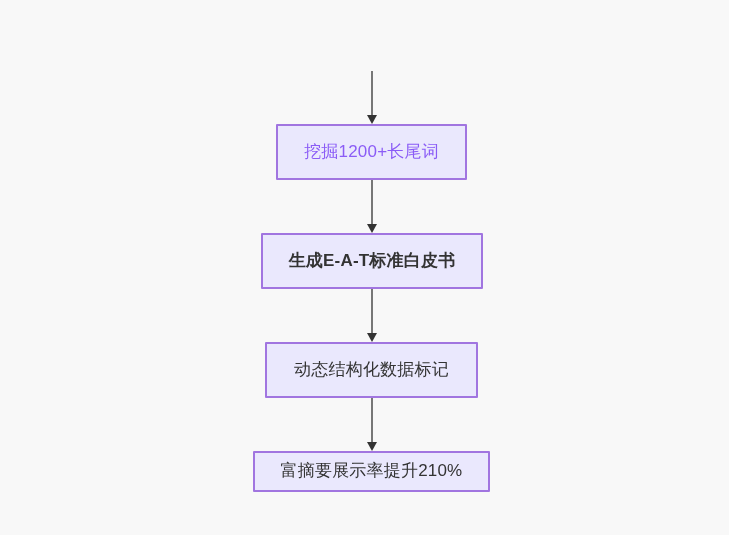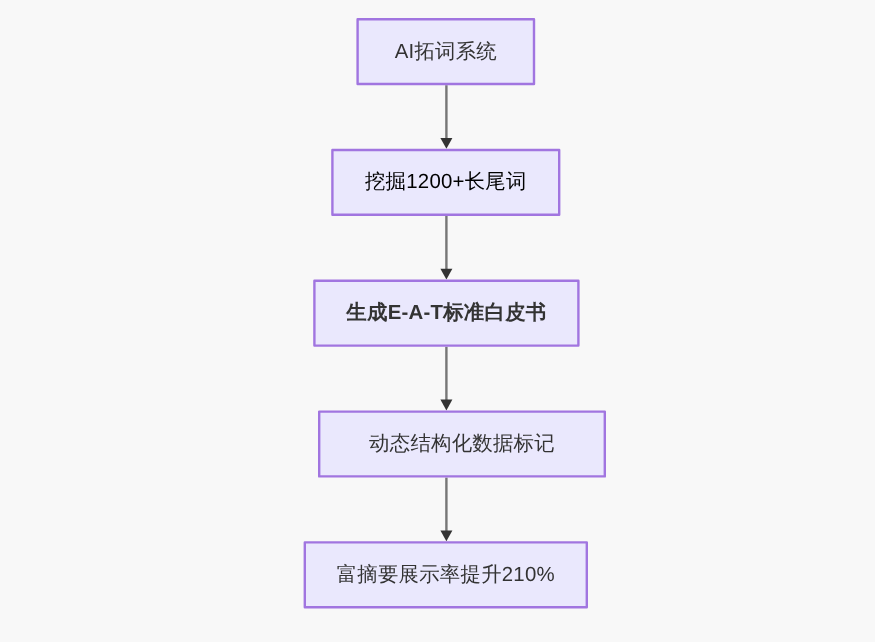--- a/index.html
+++ b/index.html
@@ -71,29 +71,26 @@
   </div>
   <div class="edge" id="edge-2" style="left: 371px; top: 289px; width: 2px; height: 53px;">
     <div class="edge-line" style="height: 45px; background: rgb(119, 119, 119);"></div>
     <div class="edge-head" style="top: 44px; border-top-color: rgb(51, 51, 51);"></div>
   </div>
   <div class="edge" id="edge-3" style="left: 371px; top: 398px; width: 2px; height: 53px;">
     <div class="edge-line" style="height: 45px; background: rgb(119, 119, 119);"></div>
     <div class="edge-head" style="top: 44px; border-top-color: rgb(51, 51, 51);"></div>
   </div>
 
-  <div class="node" id="node-0" style="left: 297px; top: 15px; width: 149px; height: 56px; background: rgb(234, 232, 253); border-color: rgb(161, 117, 224); color: rgb(51, 51, 51);">
-    <span class="node-label">AI拓词系统</span>
-  </div>
-  <div class="node" id="node-1" style="left: 276px; top: 124px; width: 191px; height: 56px; background: rgb(234, 232, 253); border-color: rgb(161, 117, 224); color: #000000;">
+  <div class="node" id="node-1" style="left: 276px; top: 124px; width: 191px; height: 56px; background: rgb(234, 232, 253); border-color: rgb(161, 117, 224); color: #8b5cf6;">
     <span class="node-label">挖掘1200+长尾词</span>
   </div>
   <div class="node" id="node-2" style="left: 261px; top: 233px; width: 222px; height: 56px; background: rgb(234, 232, 253); border-color: rgb(161, 117, 224); color: rgb(51, 51, 51); font-weight: bold;">
     <span class="node-label">生成E-A-T标准白皮书</span>
   </div>
-  <div class="node" id="node-3" style="left: 265px; top: 342px; width: 240px; height: 56px; background: rgb(234, 232, 253); border-color: rgb(161, 117, 224); color: rgb(51, 51, 51);">
+  <div class="node" id="node-3" style="left: 265px; top: 342px; width: 213px; height: 56px; background: rgb(234, 232, 253); border-color: rgb(161, 117, 224); color: rgb(51, 51, 51);">
     <span class="node-label">动态结构化数据标记</span>
   </div>
-  <div class="node" id="node-4" style="left: 253px; top: 451px; width: 237px; height: 56px; background: rgb(234, 232, 253); border-color: rgb(161, 117, 224); color: rgb(51, 51, 51);">
+  <div class="node" id="node-4" style="left: 253px; top: 451px; width: 237px; height: 41px; background: rgb(234, 232, 253); border-color: rgb(161, 117, 224); color: rgb(51, 51, 51);">
     <span class="node-label">富摘要展示率提升210%</span>
   </div>
 
 </div>
 
 </body></html>

